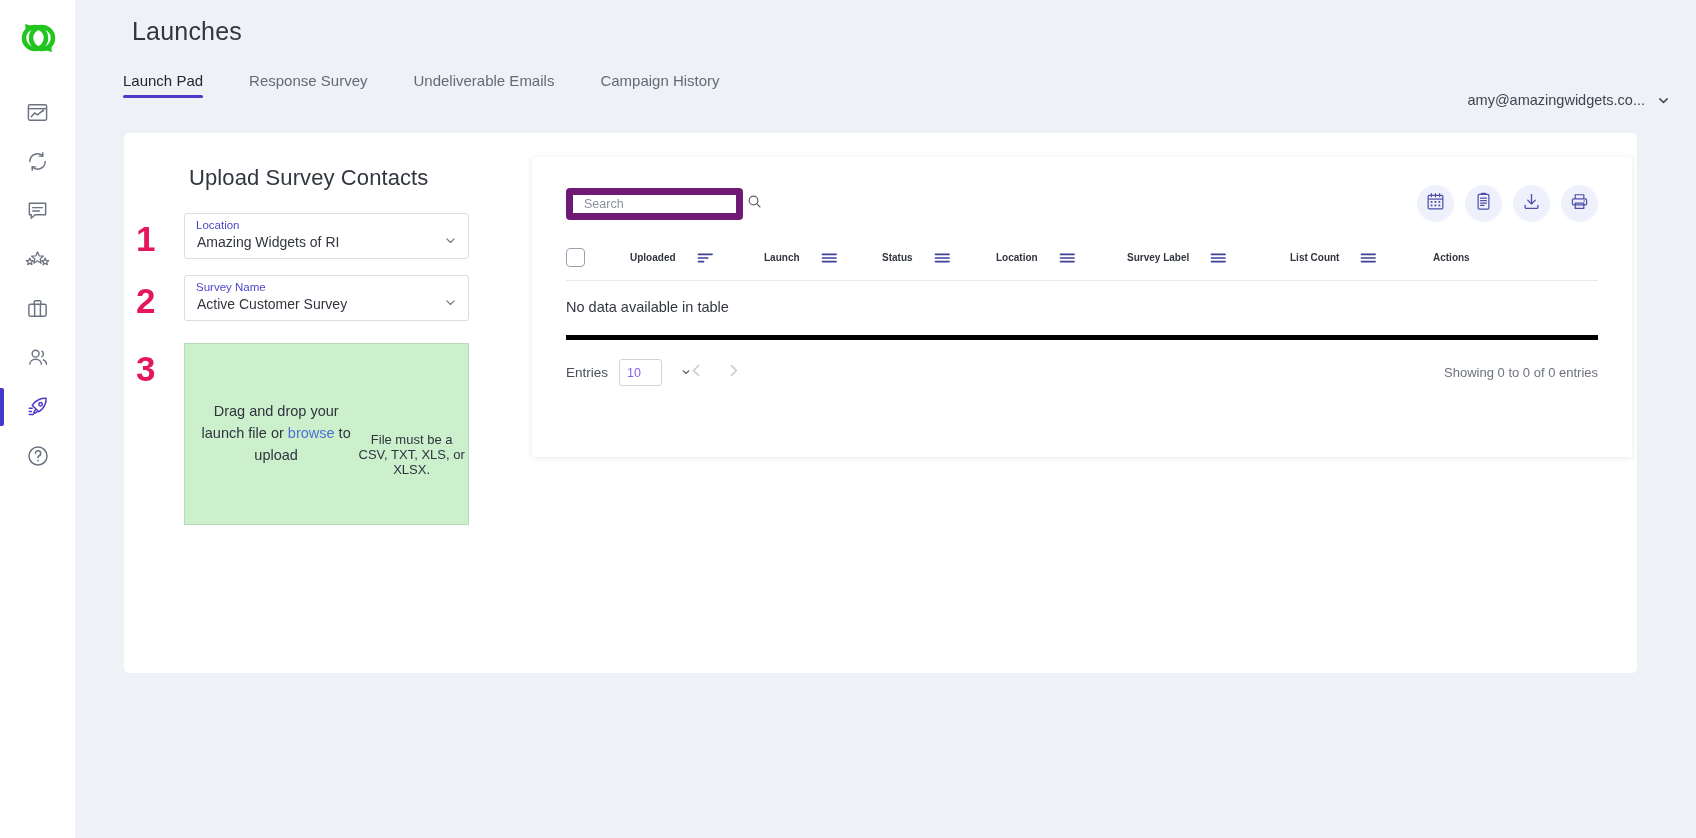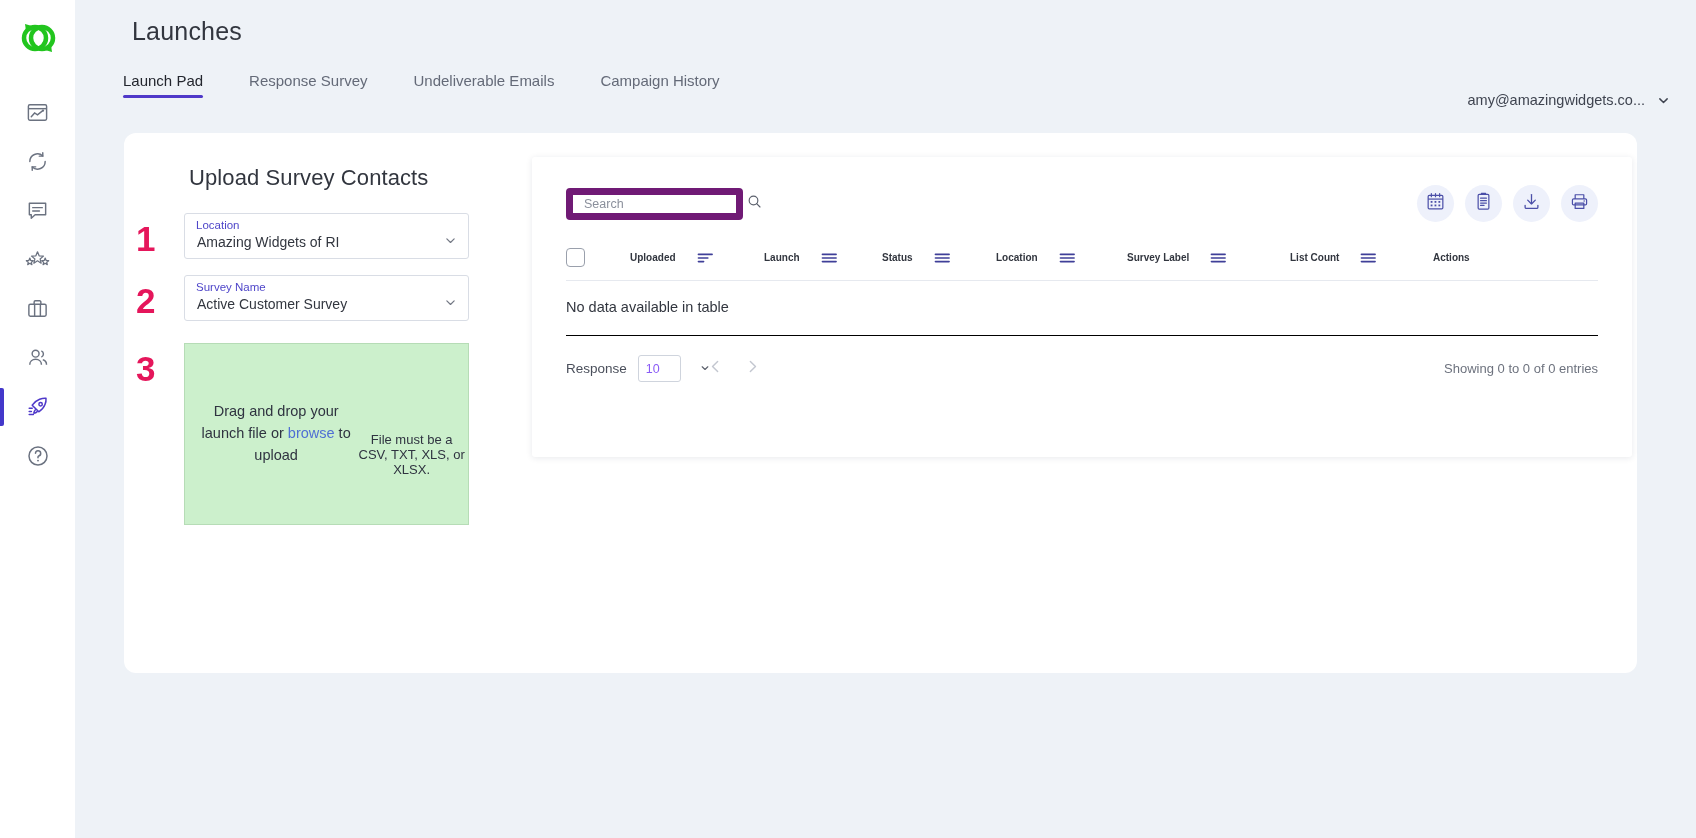--- a/index.html
+++ b/index.html
@@ -61,21 +61,21 @@
     position:absolute; right:26px; top:92px;
     display:flex; align-items:center; gap:12px;
     font-size:14.5px; color:#3f4450; cursor:pointer;
   }
   .chev-sm { width:13px; height:13px; }
 
   
   .card {
     position:absolute; left:124px; top:133px;
     width:1513px; height:540px;
-    background:#ffffff; border-radius:12px;
+    background:#ffffff; border-radius:5px;
   }
 
   
   .upload-panel { position:absolute; left:60px; top:32px; width:340px; }
   .upload-title {
     font-size:22px; font-weight:400; color:#32363f; margin:0 0 22px 5px;
     letter-spacing:.1px;
   }
   .step-row { position:relative; margin-bottom:16px; }
   .step-num {
@@ -151,21 +151,21 @@
     white-space:nowrap;
   }
   .sort-icon { width:17px; height:12px; flex:0 0 auto; }
   .checkbox {
     width:19px; height:19px; border:1.4px solid #9aa0ac;
     border-radius:4px; background:#fff; cursor:pointer;
   }
 
   .empty-row {
     margin:0 34px; padding:18px 0 20px 0;
-    border-bottom:1px solid #000000;
+    border-bottom:5px solid #000000;
     font-size:14.5px; color:#32363f;
   }
   .tfoot {
     display:flex; align-items:center; justify-content:space-between;
     margin:0 34px; padding-top:17px;
   }
   .entries { display:flex; align-items:center; gap:11px; }
   .entries-label { font-size:13.5px; color:#4a4f5b; }
   .entries-select {
     width:43px; height:27px; border:1px solid #cfd4dd; border-radius:3px;
@@ -487,21 +487,21 @@
 
       <div class="th">
         <span>Actions</span>
       </div>
     </div>
 
     <div class="empty-row">No data available in table</div>
 
     <div class="tfoot">
       <div class="entries">
-        <span class="entries-label">Response</span>
+        <span class="entries-label">Entries</span>
         <div class="entries-select">
           <span>10</span>
           <span>
             <svg width="10" height="10" viewBox="0 0 16 16" fill="none" stroke="#5b606c" stroke-width="1.8" stroke-linecap="round" stroke-linejoin="round">
               <path d="M3.5 6 L8 10.4 L12.5 6"></path>
             </svg>
           </span>
         </div>
         <div class="pager">
           <div class="pg-btn">

